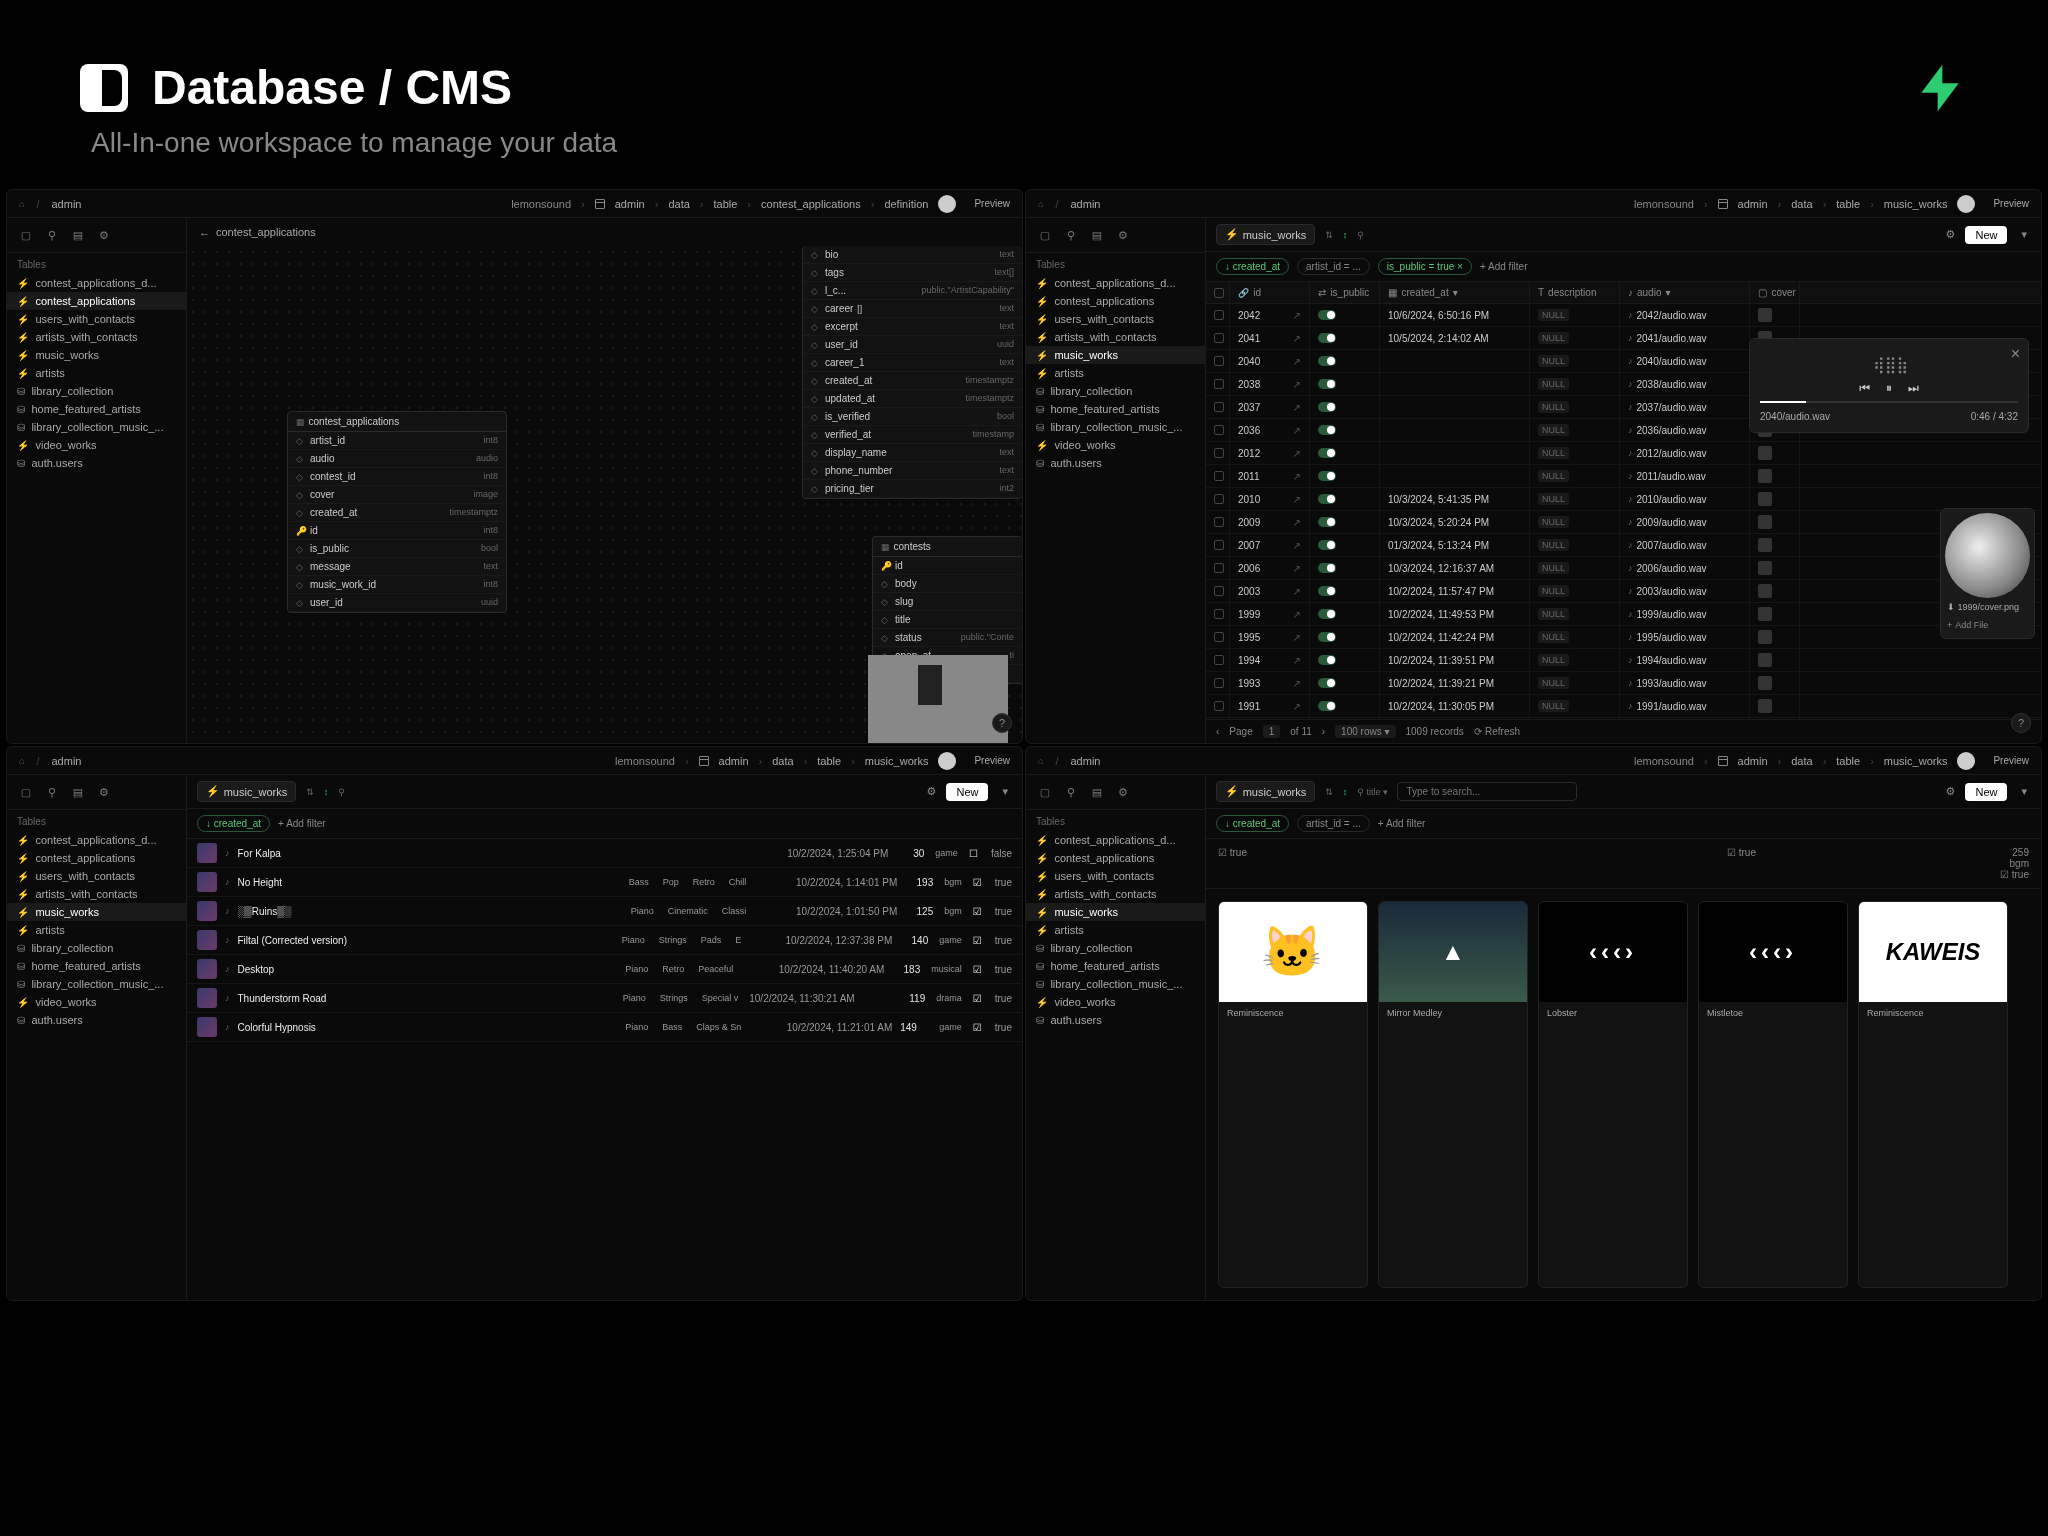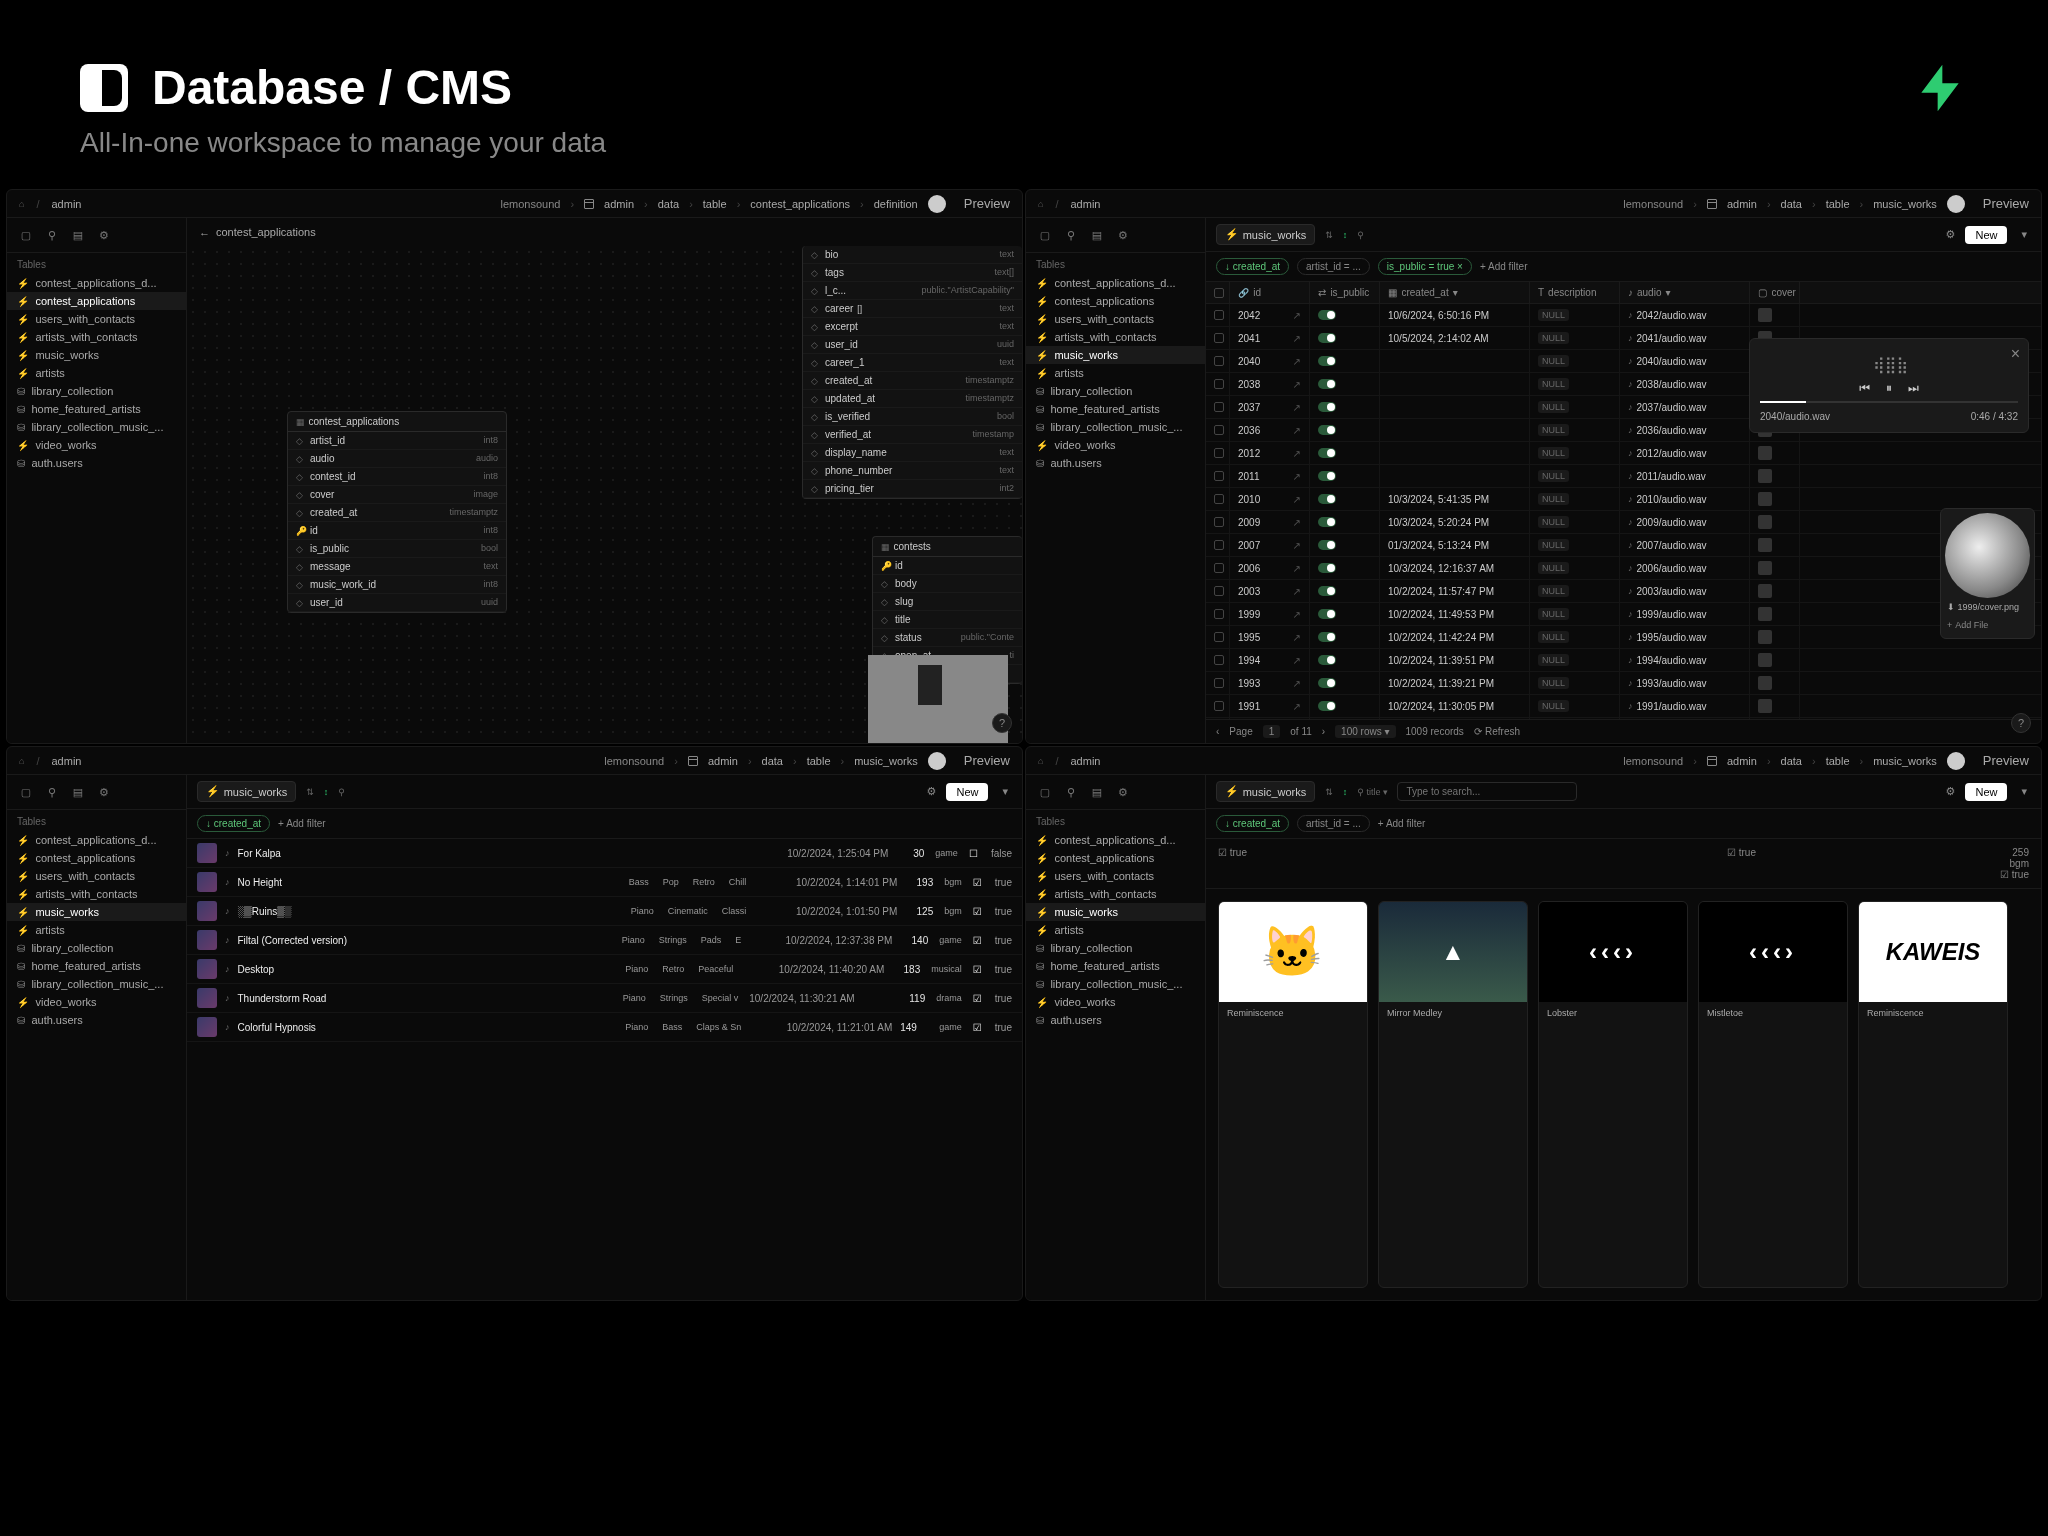--- a/index.html
+++ b/index.html
@@ -3,30 +3,30 @@
 <meta charset="utf-8">
 <style>
 * { box-sizing: border-box; margin: 0; padding: 0; font-family: -apple-system, BlinkMacSystemFont, 'Segoe UI', sans-serif; }
 body { background: #000; color: #e5e5e5; width: 2048px; height: 1536px; overflow: hidden; }
 .header { padding: 60px 80px 30px; display: flex; align-items: flex-start; justify-content: space-between; }
 .header-left { display: flex; flex-direction: column; gap: 12px; }
 .header-title-row { display: flex; align-items: center; gap: 24px; }
 .logo-shape { width: 48px; height: 48px; background: #fff; border-radius: 8px; position: relative; }
 .logo-shape::after { content: ''; position: absolute; right: 6px; top: 6px; width: 20px; height: 36px; background: #000; border-radius: 0 8px 8px 0; }
 .header-title { font-size: 48px; font-weight: 700; color: #fff; }
-.header-subtitle { font-size: 28px; color: #888; font-weight: 400; margin-left: 0; }
+.header-subtitle { font-size: 28px; color: #888; font-weight: 400; margin-left: 11px; }
 .brand-icon { width: 56px; height: 56px; }
 .grid { display: grid; grid-template-columns: 1fr 1fr; grid-template-rows: 555px 555px; gap: 2px; padding: 0 6px; }
 .panel { background: #0a0a0a; border: 1px solid #1a1a1a; border-radius: 6px; overflow: hidden; display: flex; flex-direction: column; position: relative; }
 .panel-topbar { display: flex; align-items: center; padding: 6px 12px; border-bottom: 1px solid #1a1a1a; font-size: 11px; color: #888; gap: 10px; height: 28px; }
 .panel-topbar .crumb { color: #aaa; }
 .panel-topbar .sep { color: #444; }
 .panel-topbar .slash { color: #444; margin: 0 2px; }
 .avatar { width: 18px; height: 18px; border-radius: 50%; background: #ccc; margin-left: auto; }
-.preview-link { color: #aaa; font-size: 13px; margin-left: 8px; }
+.preview-link { color: #aaa; font-size: 10px; margin-left: 8px; }
 .panel-body { display: flex; flex: 1; overflow: hidden; }
 .sidebar { width: 180px; background: #0a0a0a; border-right: 1px solid #1a1a1a; display: flex; flex-direction: column; font-size: 11px; }
 .sidebar-tools { display: flex; gap: 8px; padding: 8px 10px; border-bottom: 1px solid #1a1a1a; color: #777; }
 .sidebar-tools .tool { width: 18px; height: 18px; display: flex; align-items: center; justify-content: center; cursor: pointer; }
 .sidebar-label { padding: 6px 10px 4px; color: #666; font-size: 10px; }
 .sidebar-item { display: flex; align-items: center; gap: 6px; padding: 3px 10px; color: #aaa; cursor: pointer; }
 .sidebar-item.active { background: #1a1a1a; color: #fff; }
 .sidebar-item .bolt { color: #2ecc71; font-size: 10px; }
 .sidebar-item .lib { color: #888; font-size: 10px; }
 .main { flex: 1; display: flex; flex-direction: column; overflow: hidden; position: relative; }

